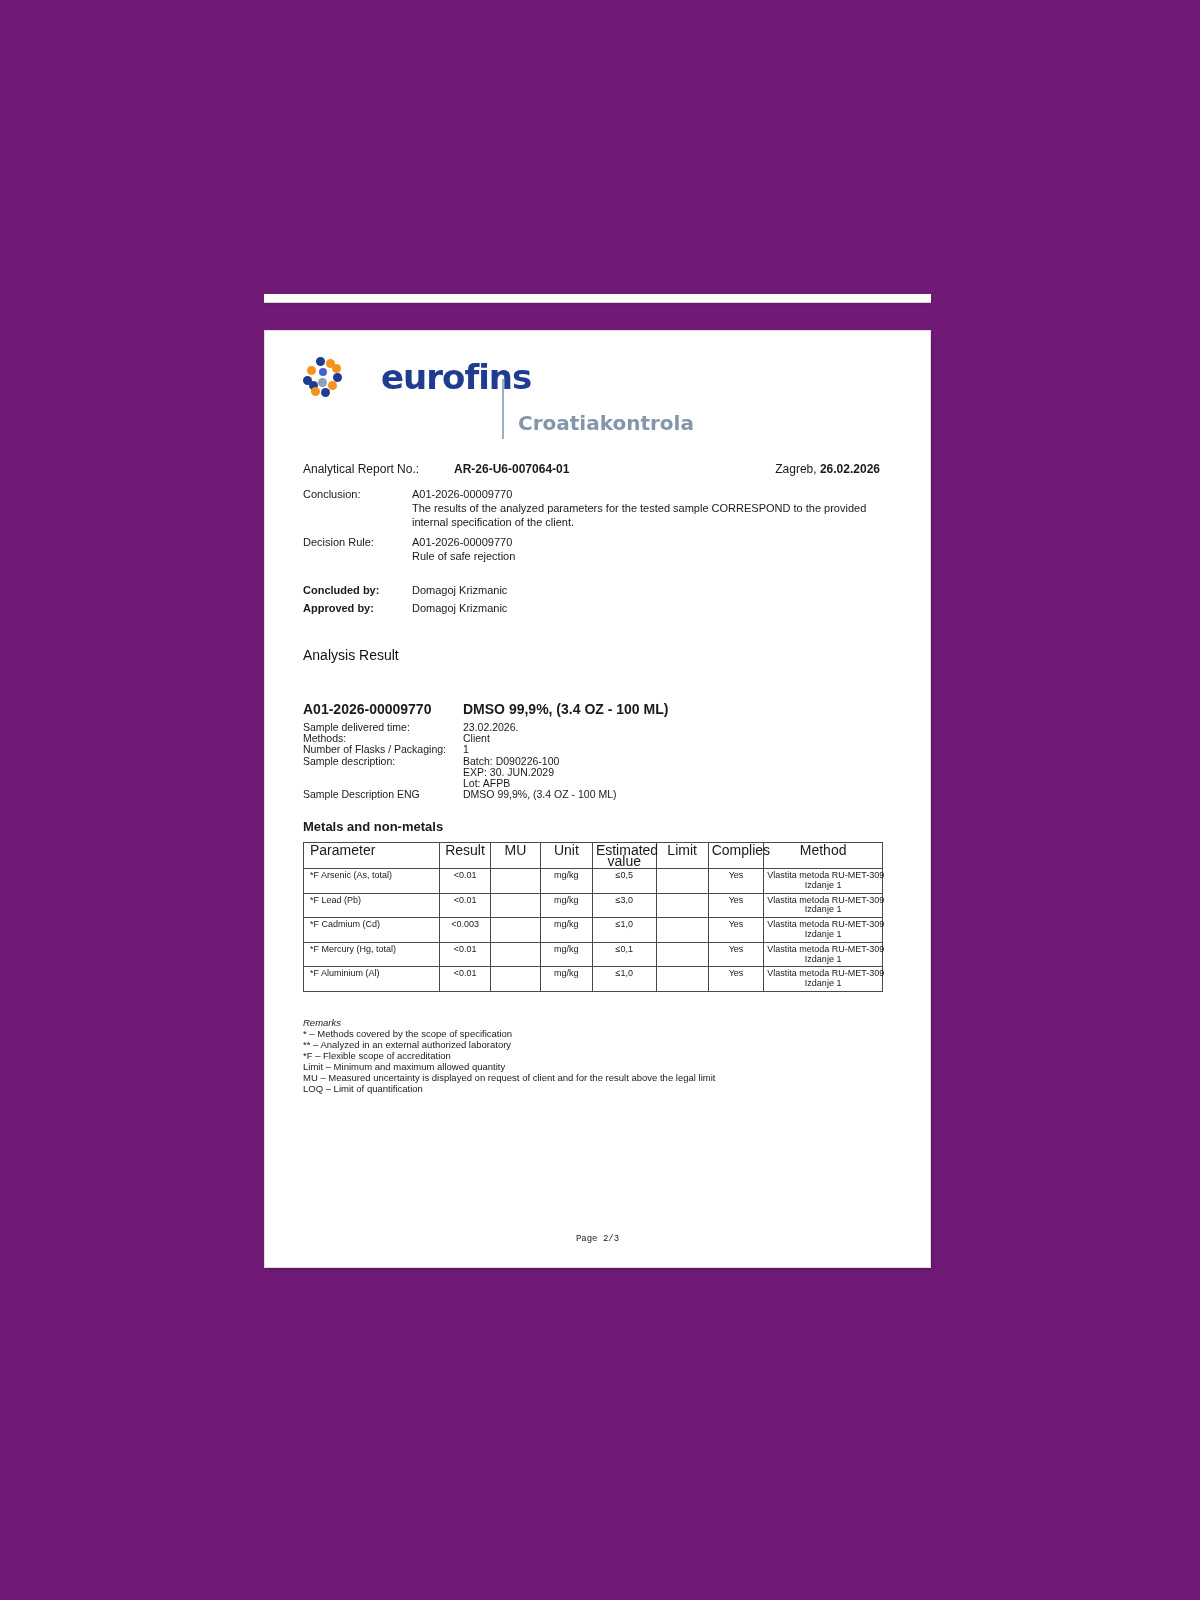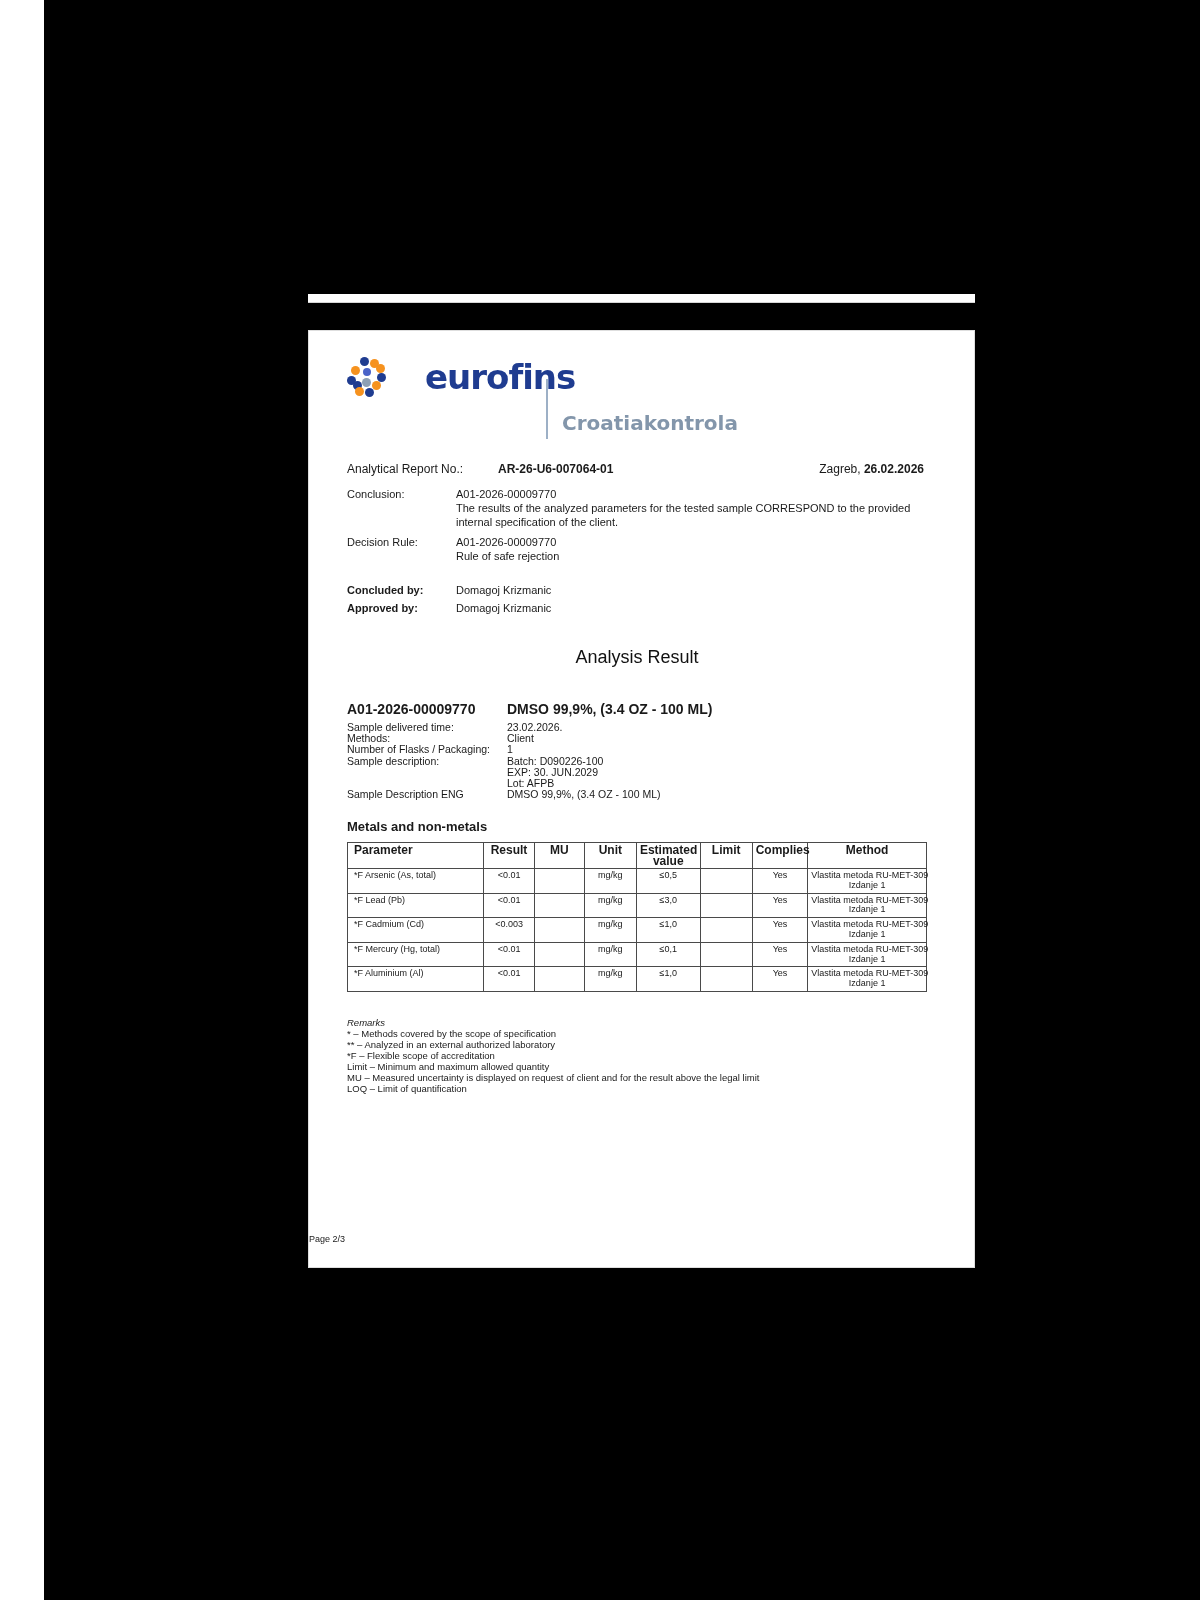--- a/index.html
+++ b/index.html
@@ -11,21 +11,21 @@
     --text:#1a1a1a;
     --table-border:#4a4a4a;
     --page-border:#dedede;
   }
   *{margin:0;padding:0;box-sizing:border-box;}
   html,body{background:#ffffff;}
   body{
     width:1200px;height:1600px;position:relative;overflow:hidden;
     font-family:"Liberation Sans",sans-serif;color:var(--text);
   }
-  .canvas{position:absolute;inset:0;background:#000000;margin-left:44px;}
+  .canvas{position:absolute;inset:0;background:#701a75;}
 
   
   .prev-page{
     position:absolute;left:264px;top:294px;width:667px;height:9px;
     background:#fff;border-bottom:1px solid #d6d6d6;
     box-shadow:0 2px 3px rgba(0,0,0,.07);
   }
 
   
   .page{
@@ -75,22 +75,22 @@
   .row-reportno .val{margin-left:109px;font-weight:bold;padding-left:42px;}
   .place-date{position:absolute;right:0;top:0;white-space:nowrap;}
   .place-date b{font-weight:bold;}
   .row-conclusion{top:156px;}
   .row-decision{top:204px;}
   .row-concluded{top:252px;}
   .row-approved{top:270px;}
 
   
   .analysis-title{
-    position:absolute;left:38px;top:316px;width:580px;text-align:center;
-    font-size:18px;color:#111;
+    position:absolute;left:38px;top:316px;width:580px;text-align:left;
+    font-size:14px;color:#111;
   }
   .sample-row{position:absolute;left:38px;top:370px;font-size:14px;font-weight:bold;}
   .sample-row .sample-name{position:absolute;left:160px;top:0;white-space:nowrap;}
   .sample-row .sample-id{white-space:nowrap;}
 
   .info-block{position:absolute;left:38px;top:391px;right:50px;font-size:10.5px;line-height:11.2px;}
   .info-row{position:relative;}
   .info-row .lbl{position:absolute;left:0;top:0;white-space:nowrap;}
   .info-row .vals{margin-left:160px;}
 
@@ -98,31 +98,31 @@
   .section-title{position:absolute;left:38px;top:488px;font-size:13px;font-weight:bold;text-align:right;}
   table.results{
     position:absolute;left:38px;top:511px;width:580px;
     border-collapse:collapse;table-layout:fixed;
     font-size:9px;line-height:9.8px;
   }
   table.results th,table.results td{
     border:1px solid var(--table-border);
     padding:2px 3px;vertical-align:top;text-align:center;
   }
-  table.results th{font-size:12px;line-height:10.5px;font-weight:bold;}
+  table.results th{font-size:14px;line-height:10.5px;font-weight:normal;}
   table.results th:first-child,table.results td:first-child{text-align:left;padding-left:6px;}
   table.results td{height:19px;}
   .m1,.m2{white-space:nowrap;}
 
   
   .remarks{position:absolute;left:38px;top:686px;font-size:9.5px;line-height:11px;}
   .remarks .rm-title{font-style:italic;}
 
   
-  .page-footer{position:absolute;left:0;right:0;top:903px;font-size:9px;}
+  .page-footer{position:absolute;left:0;right:0;top:903px;text-align:center;font-size:9px;font-family:Liberation Mono, monospace;}
 </style>
 </head>
 <body>
 
 <div class="canvas">
 
   <div class="prev-page"></div>
 
   <div class="page">
 

